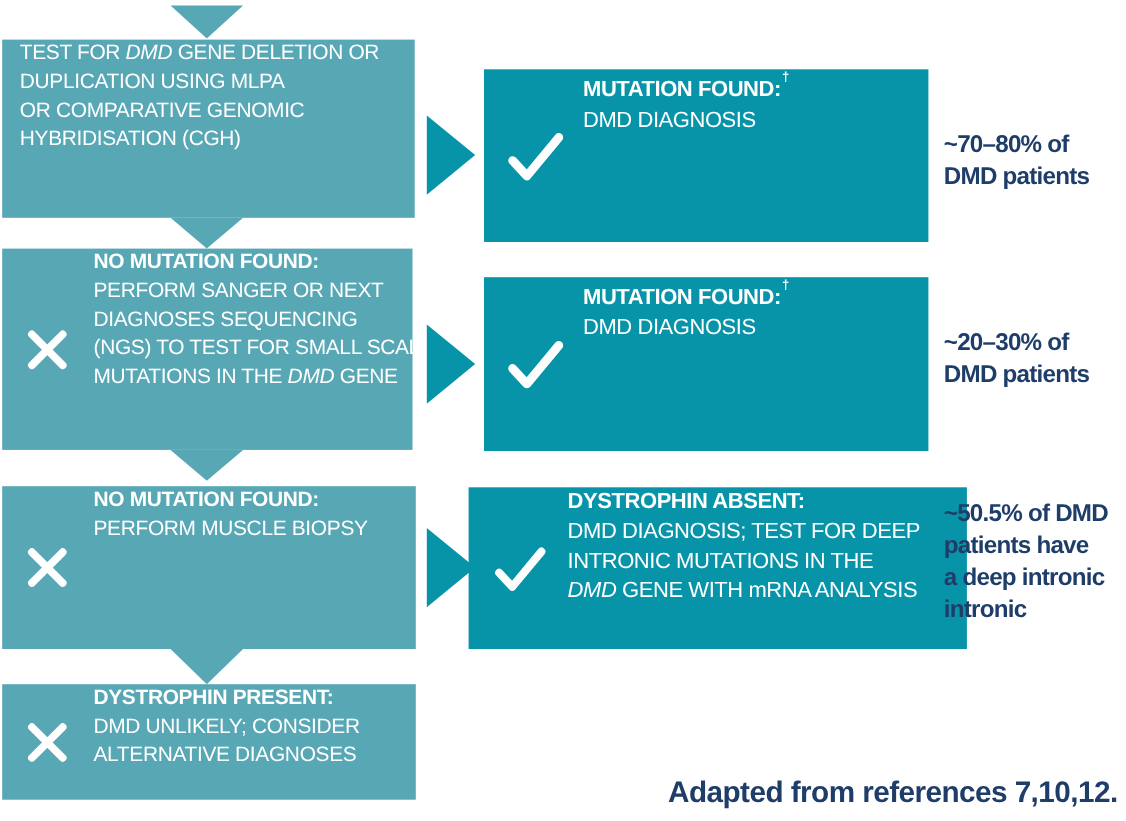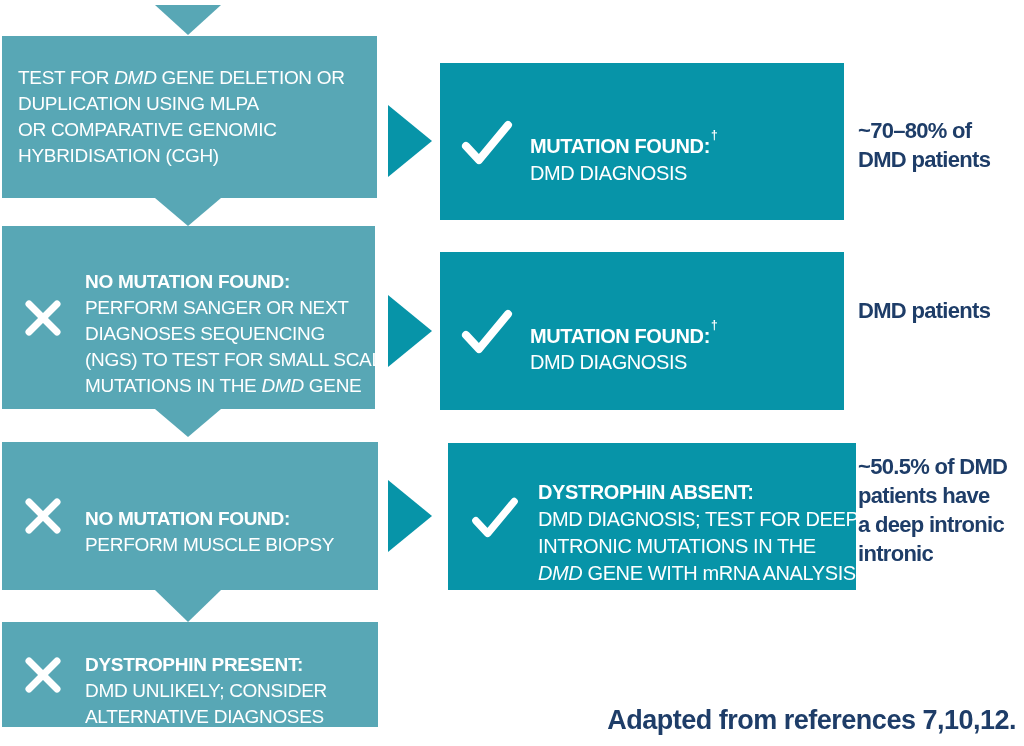--- a/index.html
+++ b/index.html
@@ -6,32 +6,32 @@
     --light_teal:#58a7b5;
     --dark_teal:#0794a8;
     --navy:#1e3d68;
     --white:#ffffff;
   }
   *{margin:0;padding:0;box-sizing:border-box;}
   html,body{width:1024px;height:746px;background:#ffffff;overflow:hidden;}
   body{font-family:"Liberation Sans","DejaVu Sans",sans-serif;}
   .canvas{position:relative;width:1024px;height:746px;background:#ffffff;}
 
-  .box{position:absolute;display:flex;align-items:center;color:var(--white,#fff);}
+  .box{position:absolute;display:flex;color:var(--white,#fff);}
   .lbox{background:var(--light_teal,#58a7b5);}
   .rbox{background:var(--dark_teal,#0794a8);}
 
   .icon-cell{flex:0 0 auto;display:flex;align-items:center;justify-content:center;}
   .lbox .icon-cell{margin-left:22px;margin-right:23px;width:38px;}
   .rbox .icon-cell{margin-left:21px;margin-right:17px;width:52px;}
   .text-cell{flex:1 1 auto;min-width:0;}
   .pad-only{padding-left:16px;}
 
   .line{font-size:19px;line-height:26px;letter-spacing:-0.3px;white-space:nowrap;font-weight:normal;}
-  .line.title{font-weight:bold;margin-top:32px;}
+  .line.title{font-weight:bold;}
   .rbox .line{font-size:20px;line-height:27px;letter-spacing:-0.4px;}
   .line i{font-style:italic;}
   .line sup{font-size:60%;position:relative;top:-0.5em;left:1px;}
 
   .tri{width:0;height:0;position:absolute;}
   .tri-down{border-left:33px solid transparent;border-right:33px solid transparent;}
   .tri-right{border-top:36px solid transparent;border-bottom:36px solid transparent;border-left:44px solid var(--dark_teal,#0794a8);}
 
   .side-note{position:absolute;left:858px;color:var(--navy,#1e3d68);font-weight:bold;
              font-size:22px;line-height:29px;letter-spacing:-0.7px;white-space:nowrap;}
@@ -125,39 +125,40 @@
       <svg width="52" height="46" viewBox="0 0 52 46">
         <polyline points="5,27 18,41 47,6" fill="none" stroke="#ffffff" stroke-width="8" stroke-linecap="round" stroke-linejoin="round"></polyline>
       </svg>
     </div>
     <div class="text-cell">
       <div class="line title">MUTATION FOUND:<sup>†</sup></div>
       <div class="line">DMD DIAGNOSIS</div>
     </div>
   </div>
 
-  <div class="box rbox" style="left:448px;top:443px;width:408px;height:147px;">
+  <div class="box rbox" style="left:426px;top:443px;width:453px;height:147px;">
     <div class="icon-cell">
       <svg width="48" height="42" viewBox="0 0 52 46">
         <polyline points="5,27 18,41 47,6" fill="none" stroke="#ffffff" stroke-width="8" stroke-linecap="round" stroke-linejoin="round"></polyline>
       </svg>
     </div>
     <div class="text-cell">
       <div class="line title">DYSTROPHIN ABSENT:</div>
       <div class="line">DMD DIAGNOSIS; TEST FOR DEEP</div>
       <div class="line">INTRONIC MUTATIONS IN THE</div>
       <div class="line"><i>DMD</i> GENE WITH mRNA ANALYSIS</div>
     </div>
   </div>
 
   <div class="side-note" style="top:116px;">
     <div>~70–80% of</div>
     <div>DMD patients</div>
   </div>
   <div class="side-note" style="top:296px;">
+    <div>~20–30% of</div>
     <div>DMD patients</div>
   </div>
   <div class="side-note" style="top:452px;">
     <div>~50.5% of DMD</div>
     <div>patients have</div>
     <div>a deep intronic</div>
     <div>intronic</div>
   </div>
 
   <div class="footer">Adapted from references 7,10,12.</div>

